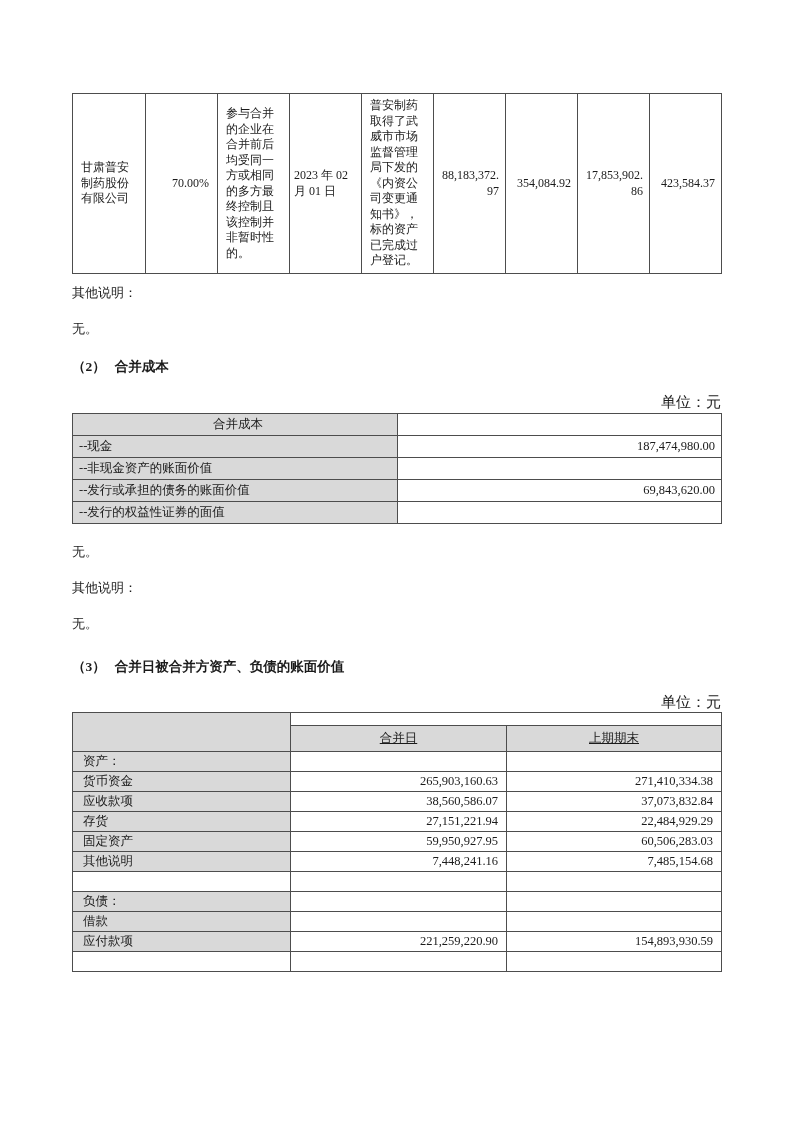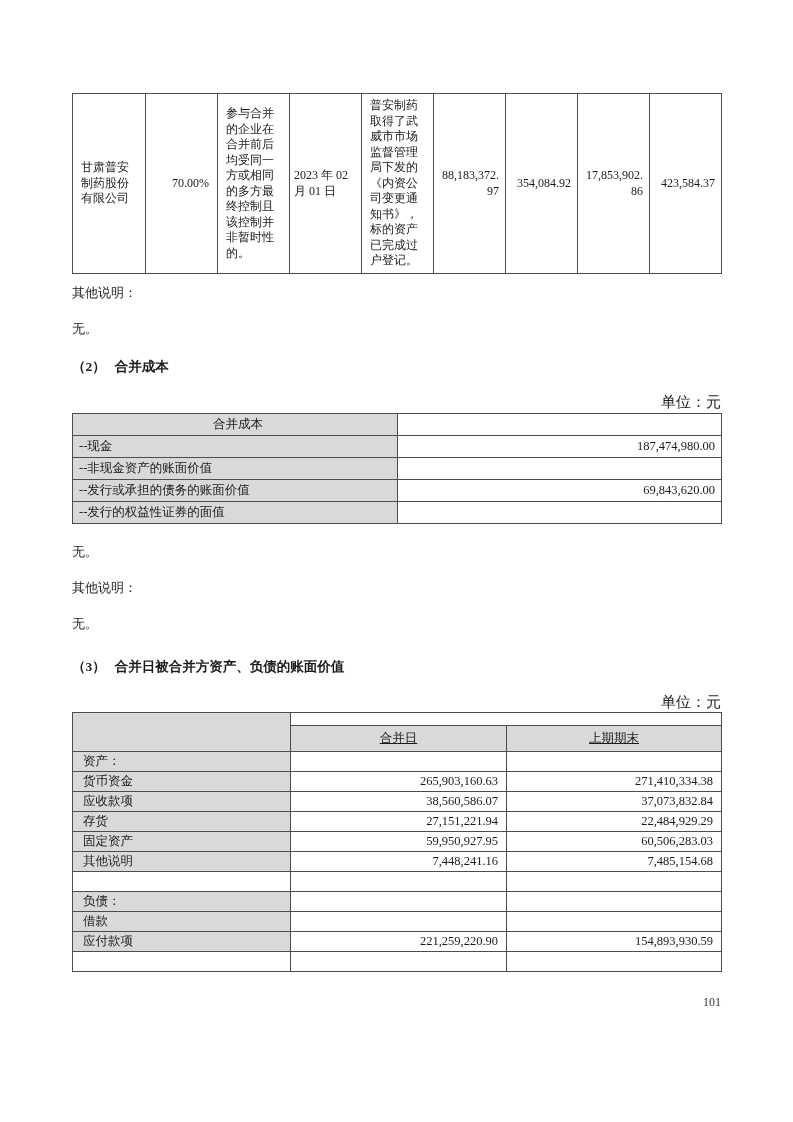--- a/index.html
+++ b/index.html
@@ -215,16 +215,15 @@
         <td class="val">154,893,930.59</td>
       </tr>
       <tr class="br">
         <td class="lbl"></td>
         <td class="val"></td>
         <td class="val"></td>
       </tr>
     </tbody>
       </table>
 
-    <div class="pagenum">101</div>
 
   </div>
 </div>
 
 </body></html>

